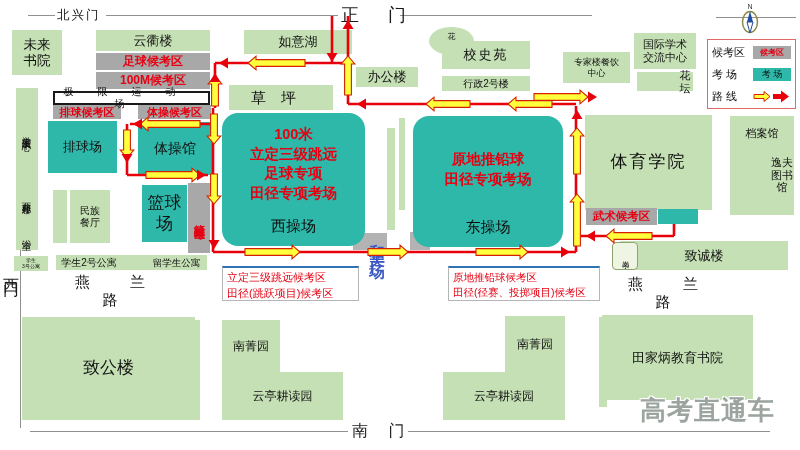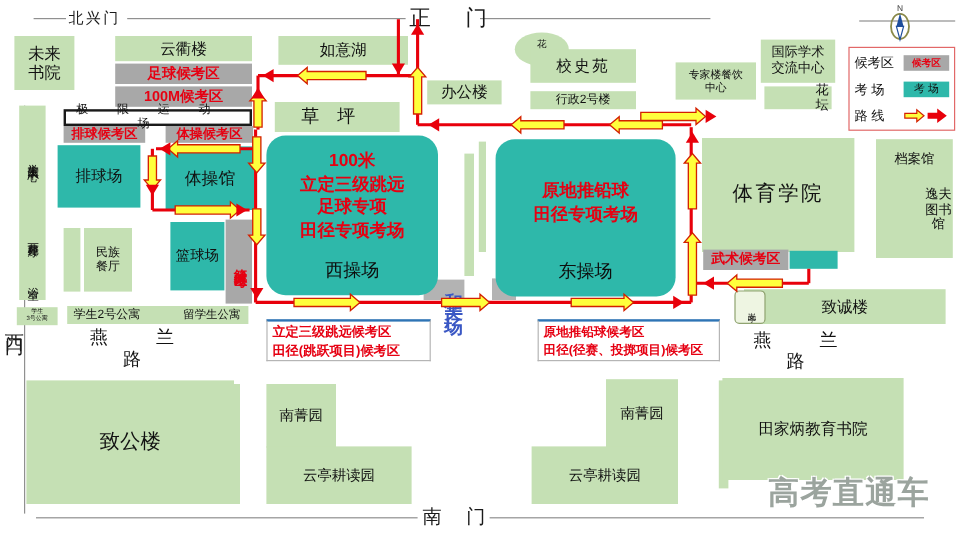--- a/index.html
+++ b/index.html
@@ -15,21 +15,21 @@
   .outline{background:#fff;border:2px solid #1a1a1a;}
   .ell{border-radius:50%;}
   .vert{writing-mode:vertical-rl;text-orientation:upright;letter-spacing:1px;}
   .booth{background:#eef5e2;border:1px solid #8fa370;border-radius:4px;}
   .borderline{position:absolute;background:#909090;}
   .gate{position:absolute;color:#1a1a1a;}
   .field{flex-direction:column;justify-content:flex-start;border-radius:16px;}
   .exam-lines{color:#e60012;font-weight:bold;font-size:14.5px;line-height:1.35;white-space:pre-line;text-align:center;}
   .field-name{position:absolute;left:0;right:0;bottom:11px;color:#0d0d0d;font-size:15px;}
   .notice{position:absolute;background:#fff;border:1px solid #b5b5b5;border-top:2.5px solid #2e74b5;
-          color:#e60012;box-sizing:border-box;padding:2px 0 0 4px;text-align:left;line-height:1.45;font-weight:bold;}
+          color:#e60012;box-sizing:border-box;padding:2px 0 0 4px;text-align:left;line-height:1.45;font-weight:normal;}
   #plaza{position:absolute;left:365px;top:231px;width:23px;height:106px;writing-mode:vertical-rl;
          text-orientation:upright;color:#3a57c4;font-weight:bold;font-size:15.5px;letter-spacing:7px;
          display:flex;align-items:center;}
   #legend{position:absolute;left:707px;top:39px;width:89px;height:70px;background:#fff;
           border:1.5px solid #e26868;box-sizing:border-box;padding:5px 4px;display:flex;
           flex-direction:column;justify-content:space-between;}
   .lg-row{display:flex;align-items:center;justify-content:space-between;height:14px;}
   .lg-label{font-size:11px;color:#111;}
   .lg-swatch{width:38px;height:13px;display:flex;align-items:center;justify-content:center;}
   .lg-wait{background:#a8a8a8;color:#e60012;font-size:8px;font-weight:bold;}
@@ -54,21 +54,21 @@
 
   <div class="gate" style="left:57px;top:7px;font-size:12.5px;letter-spacing:2px;">北兴门</div>
   <div class="gate" style="left:341px;top:3px;font-size:18px;letter-spacing:12px;">正 门</div>
   <div class="gate vert" style="left:0px;top:266px;font-size:16px;">西门</div>
   <div class="gate" style="left:352px;top:421px;font-size:16px;letter-spacing:8px;">南 门</div>
 
   <div id="boxes">
       <div class="box bldg" style="left: 12px; top: 30px; width: 50px; height: 45px; font-size: 13.5px;">未来
 书院</div>
       <div class="box bldg" style="left: 96px; top: 30px; width: 114px; height: 21px; font-size: 13px;">云衢楼</div>
-      <div class="box bldg" style="left: 232px; top: 30px; width: 108px; height: 24px; font-size: 13px;">如意湖</div>
+      <div class="box bldg" style="left: 244px; top: 30px; width: 108px; height: 24px; font-size: 13px;">如意湖</div>
       <div class="box bldg ell" style="left: 429px; top: 27px; width: 45px; height: 28px; font-size: 8px;">花
 坛</div>
       <div class="box bldg" style="left: 442px; top: 41px; width: 88px; height: 28px; font-size: 13px; letter-spacing: 2px;">校史苑</div>
       <div class="box bldg" style="left: 442px; top: 76px; width: 88px; height: 15px; font-size: 10px;">行政2号楼</div>
       <div class="box bldg" style="left: 356px; top: 67px; width: 62px; height: 20px; font-size: 13px;">办公楼</div>
       <div class="box bldg" style="left: 229px; top: 85px; width: 104px; height: 25px; font-size: 15px; letter-spacing: 15px;">草坪</div>
       <div class="box bldg" style="left: 634px; top: 33px; width: 62px; height: 36px; font-size: 11px;">国际学术
 交流中心</div>
       <div class="box bldg" style="left: 563px; top: 52px; width: 67px; height: 31px; font-size: 9px;">专家楼餐饮
 中心</div>
@@ -107,21 +107,21 @@
       <div class="box gray" style="left: 353px; top: 233px; width: 34px; height: 17px;"></div>
       <div class="box gray" style="left: 410px; top: 232px; width: 20px; height: 18px;"></div>
       <div class="box wait" style="left: 96px; top: 53px; width: 114px; height: 17px; font-size: 12px;">足球候考区</div>
       <div class="box wait" style="left: 96px; top: 72px; width: 114px; height: 17px; font-size: 12px;">100M候考区</div>
       <div class="box wait" style="left: 53px; top: 105px; width: 68px; height: 14px; font-size: 11px;">排球候考区</div>
       <div class="box wait" style="left: 138px; top: 105px; width: 73px; height: 14px; font-size: 11px;">体操候考区</div>
       <div class="box wait vert" style="left: 188px; top: 183px; width: 22px; height: 70px; font-size: 11px;">篮球候考区</div>
       <div class="box wait" style="left: 586px; top: 208px; width: 71px; height: 17px; font-size: 11.5px;">武术候考区</div>
       <div class="box venue" style="left: 48px; top: 121px; width: 69px; height: 52px; font-size: 13px;">排球场</div>
       <div class="box venue" style="left: 138px; top: 122px; width: 74px; height: 53px; font-size: 14px;">体操馆</div>
-      <div class="box venue" style="left: 142px; top: 185px; width: 45px; height: 57px; font-size: 12px;">篮球场</div>
+      <div class="box venue" style="left: 142px; top: 185px; width: 45px; height: 57px; font-size: 17px;">篮球场</div>
       <div class="box venue" style="left: 658px; top: 209px; width: 40px; height: 15px;"></div>
       <div class="box outline" style="left: 53px; top: 91px; width: 157px; height: 14px; font-size: 10px; letter-spacing: 24px;">极限运动场</div>
       <div class="box plain" style="left: 60px; top: 281px; width: 140px; height: 20px; font-size: 15px; letter-spacing: 40px;">燕兰路</div>
       <div class="box plain" style="left: 608px; top: 283px; width: 150px; height: 20px; font-size: 15px; letter-spacing: 40px;">燕兰路</div>
     </div>
 
   <div class="box venue field" style="left:222px;top:113px;width:143px;height:133px;padding-top:12px;">
     <div class="exam-lines">100米
 立定三级跳远
 足球专项

